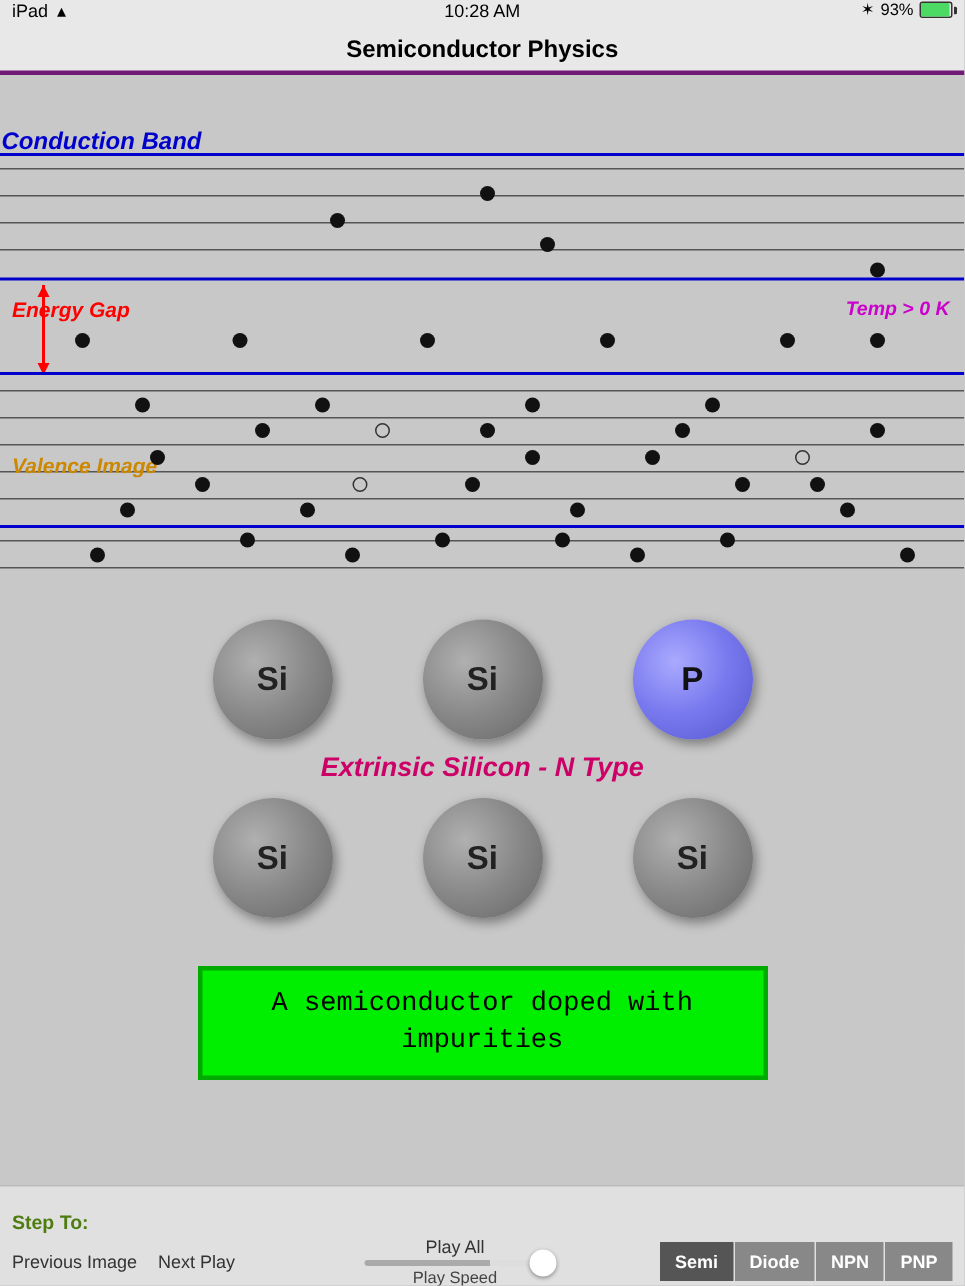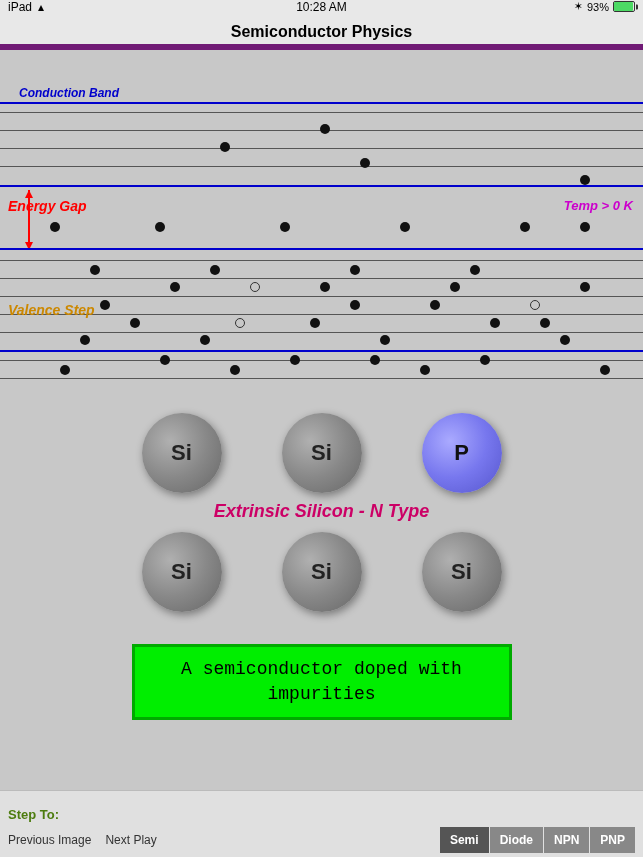--- a/index.html
+++ b/index.html
@@ -34,21 +34,21 @@
     .battery-fill { height: 100%; width: 93%; background: #4cd964; border-radius: 1px; }
 
     
     #title-bar {
       width: 100%;
       height: 30px;
       background: #e8e8e8;
       display: flex;
       align-items: center;
       justify-content: center;
-      border-bottom: 6px solid #701a75;
+      border-bottom: 3px solid #701a75;
     }
     #title-bar span { font-size: 16px; font-weight: 700; color: #000; }
 
     
     #band-diagram {
       width: 100%;
       height: 340px;
       background: #c8c8c8;
       position: relative;
       overflow: hidden;
@@ -283,21 +283,21 @@
 
   <div id="band-diagram" style="height:340px;">
 
     <div class="band-line band-line-blue" style="top:52px;"></div>
 
     <div class="band-line" style="top:62px;"></div>
     <div class="band-line" style="top:80px;"></div>
     <div class="band-line" style="top:98px;"></div>
     <div class="band-line" style="top:116px;"></div>
 
-    <span class="band-label" style="top:36px; left:19px; color:#0000cc; font-size:12px;">Conduction Band</span>
+    <span class="band-label" style="top:36px; left:1px; color:#0000cc; font-size:16px;">Conduction Band</span>
 
     <div class="band-line band-line-blue" style="top:135px;"></div>
 
     <span class="band-label" style="top:148px; left:8px; color:#ff0000; font-size:14px;">Energy Gap</span>
 
     <span class="temp-label" style="top:148px;">Temp &gt; 0 K</span>
 
     <div class="energy-arrow" style="top:140px;">
       <div style="width:2px; background:#ff0000; height:60px; position:relative;">
         <div style="position:absolute; top:0; left:50%; transform:translateX(-50%); border-left:4px solid transparent; border-right:4px solid transparent; border-bottom:8px solid #ff0000;"></div>
@@ -309,21 +309,21 @@
 
     <div class="band-line" style="top:210px;"></div>
     <div class="band-line" style="top:228px;"></div>
     <div class="band-line" style="top:246px;"></div>
     <div class="band-line" style="top:264px;"></div>
     <div class="band-line" style="top:282px;"></div>
     <div class="band-line band-line-blue" style="top:300px;"></div>
     <div class="band-line" style="top:310px;"></div>
     <div class="band-line" style="top:328px;"></div>
 
-    <span class="band-label" style="top:252px; left:8px; color:#cc8800; font-size:14px;">Valence Step</span>
+    <span class="band-label" style="top:252px; left:8px; color:#cc8800; font-size:14px;">Valence Image</span>
 
     <div class="dot" style="top:74px; left:320px;"></div>
     <div class="dot" style="top:92px; left:220px;"></div>
     <div class="dot" style="top:108px; left:360px;"></div>
     <div class="dot" style="top:125px; left:580px;"></div>
 
     <div class="dot" style="top:172px; left:50px;"></div>
     <div class="dot" style="top:172px; left:155px;"></div>
     <div class="dot" style="top:172px; left:280px;"></div>
     <div class="dot" style="top:172px; left:400px;"></div>
@@ -406,20 +406,29 @@
 </div>
 
 <div id="bottom-nav">
   <div id="step-row">
     <span>Step To:</span>
   </div>
   <div id="nav-row">
     <span class="nav-btn-text">Previous Image</span>
     <span class="nav-btn-text" style="margin-left:8px;">Next Play</span>
 
+    <div id="play-area">
+      <div id="play-label">Play All</div>
+      <div id="slider-row">
+        <div id="play-slider">
+          <div id="slider-thumb"></div>
+        </div>
+      </div>
+      <div id="play-speed-label">Play Speed</div>
+    </div>
 
     <div id="mode-buttons">
       <button class="mode-btn mode-btn-active">Semi</button>
       <button class="mode-btn mode-btn-inactive">Diode</button>
       <button class="mode-btn mode-btn-inactive">NPN</button>
       <button class="mode-btn mode-btn-inactive">PNP</button>
     </div>
   </div>
 </div>
 

